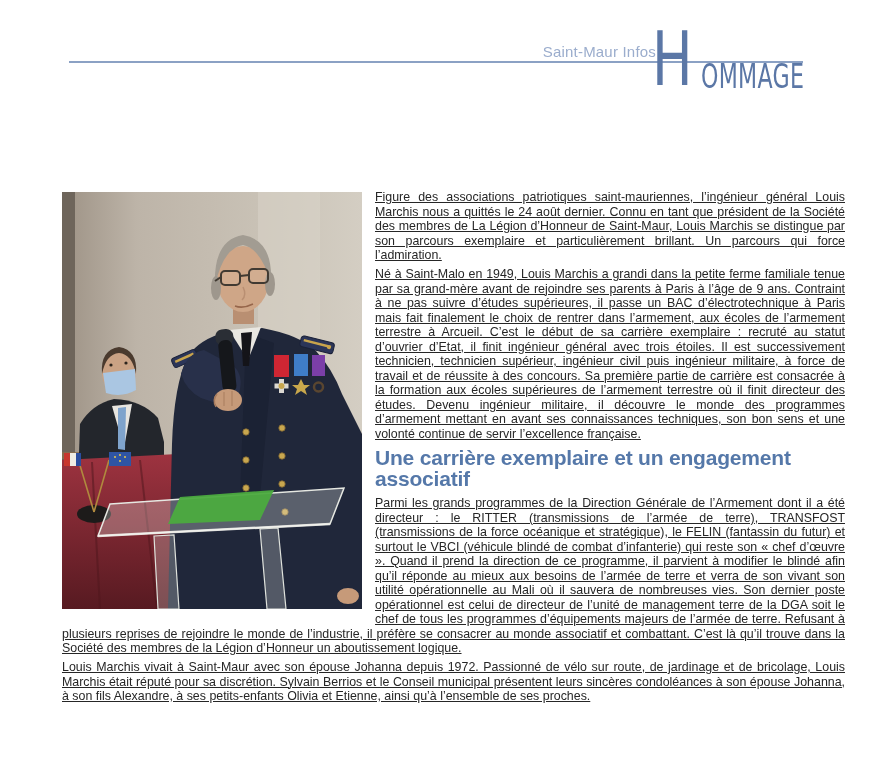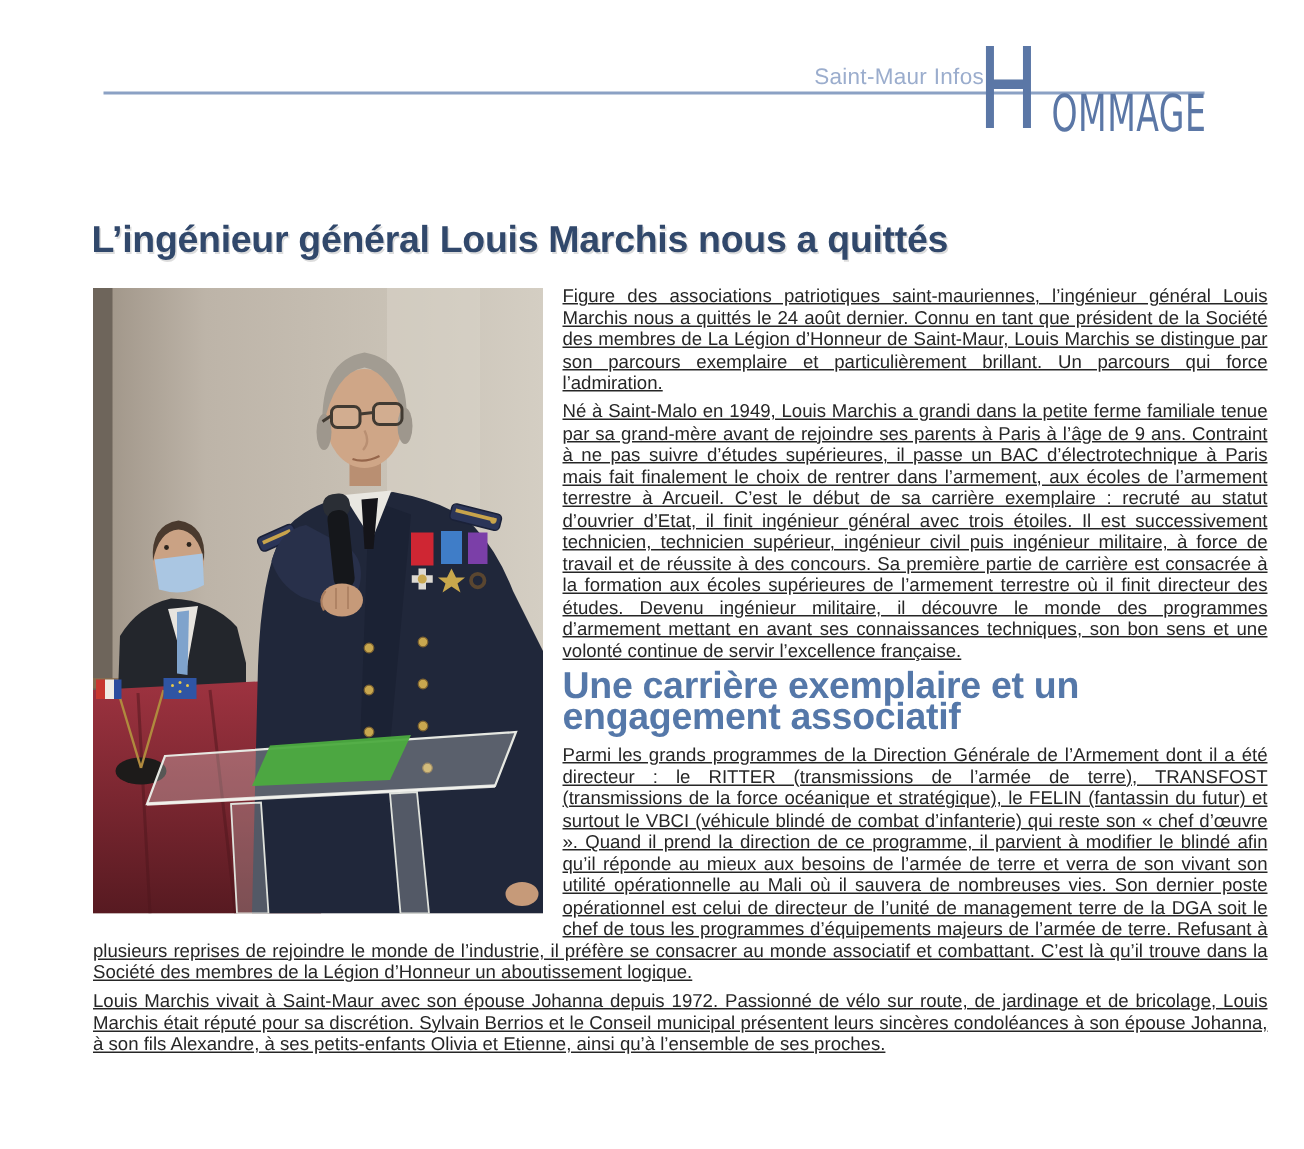--- a/index.html
+++ b/index.html
@@ -21,36 +21,35 @@
   
   h1.title{position:absolute;left:61px;top:146px;margin:0;font-size:25px;line-height:28px;
          font-weight:bold;letter-spacing:-.2px;color:var(--title_navy,#31486b);
          text-shadow:1px 1px 0 rgba(120,120,120,.25);white-space:nowrap;}
 
   
   article{position:absolute;left:62px;top:190px;width:783px;
           font-size:12.4px;line-height:14.5px;color:var(--body_text,#262626);
           text-align:justify;}
   article p{margin:0 0 4.5px;text-decoration:underline;}
-  article h2{margin:6px 0 7px;font-size:25px;line-height:21px;font-weight:bold;
+  article h2{margin:6px 0 7px;font-size:21px;line-height:21px;font-weight:bold;
           letter-spacing:-.2px;color:var(--subheading_blue,#5578a9);text-align:left;}
   figure.photo{float:left;width:300px;height:417px;margin:2px 13px 10px 0;padding:0;}
   figure.photo svg{display:block;width:300px;height:417px;}
 </style>
 </head>
 <body>
 
 <div class="page">
 
   <div class="header-rule"></div>
   <div class="brand">Saint-Maur Infos</div>
   <div class="section-initial">H</div>
   <div class="section-rest">OMMAGE</div>
 
-  <h1 class="title">L’ingénieur général Louis Marchis nous a quittés</h1>
 
   <article>
     <figure class="photo">
       <svg viewBox="0 0 300 417" role="img" aria-label="Louis Marchis en uniforme d’ingénieur général avec trois décorations, parlant au micro derrière un pupitre transparent ; un élu masqué assis derrière une table rouge avec des drapeaux">
         <defs>
           <linearGradient id="wg" x1="0" y1="0" x2="1" y2="0">
             <stop offset="0" stop-color="#9d9285"></stop>
             <stop offset="0.25" stop-color="#bdb4a8"></stop>
             <stop offset="0.7" stop-color="#cac3b7"></stop>
             <stop offset="1" stop-color="#d4cec3"></stop>

